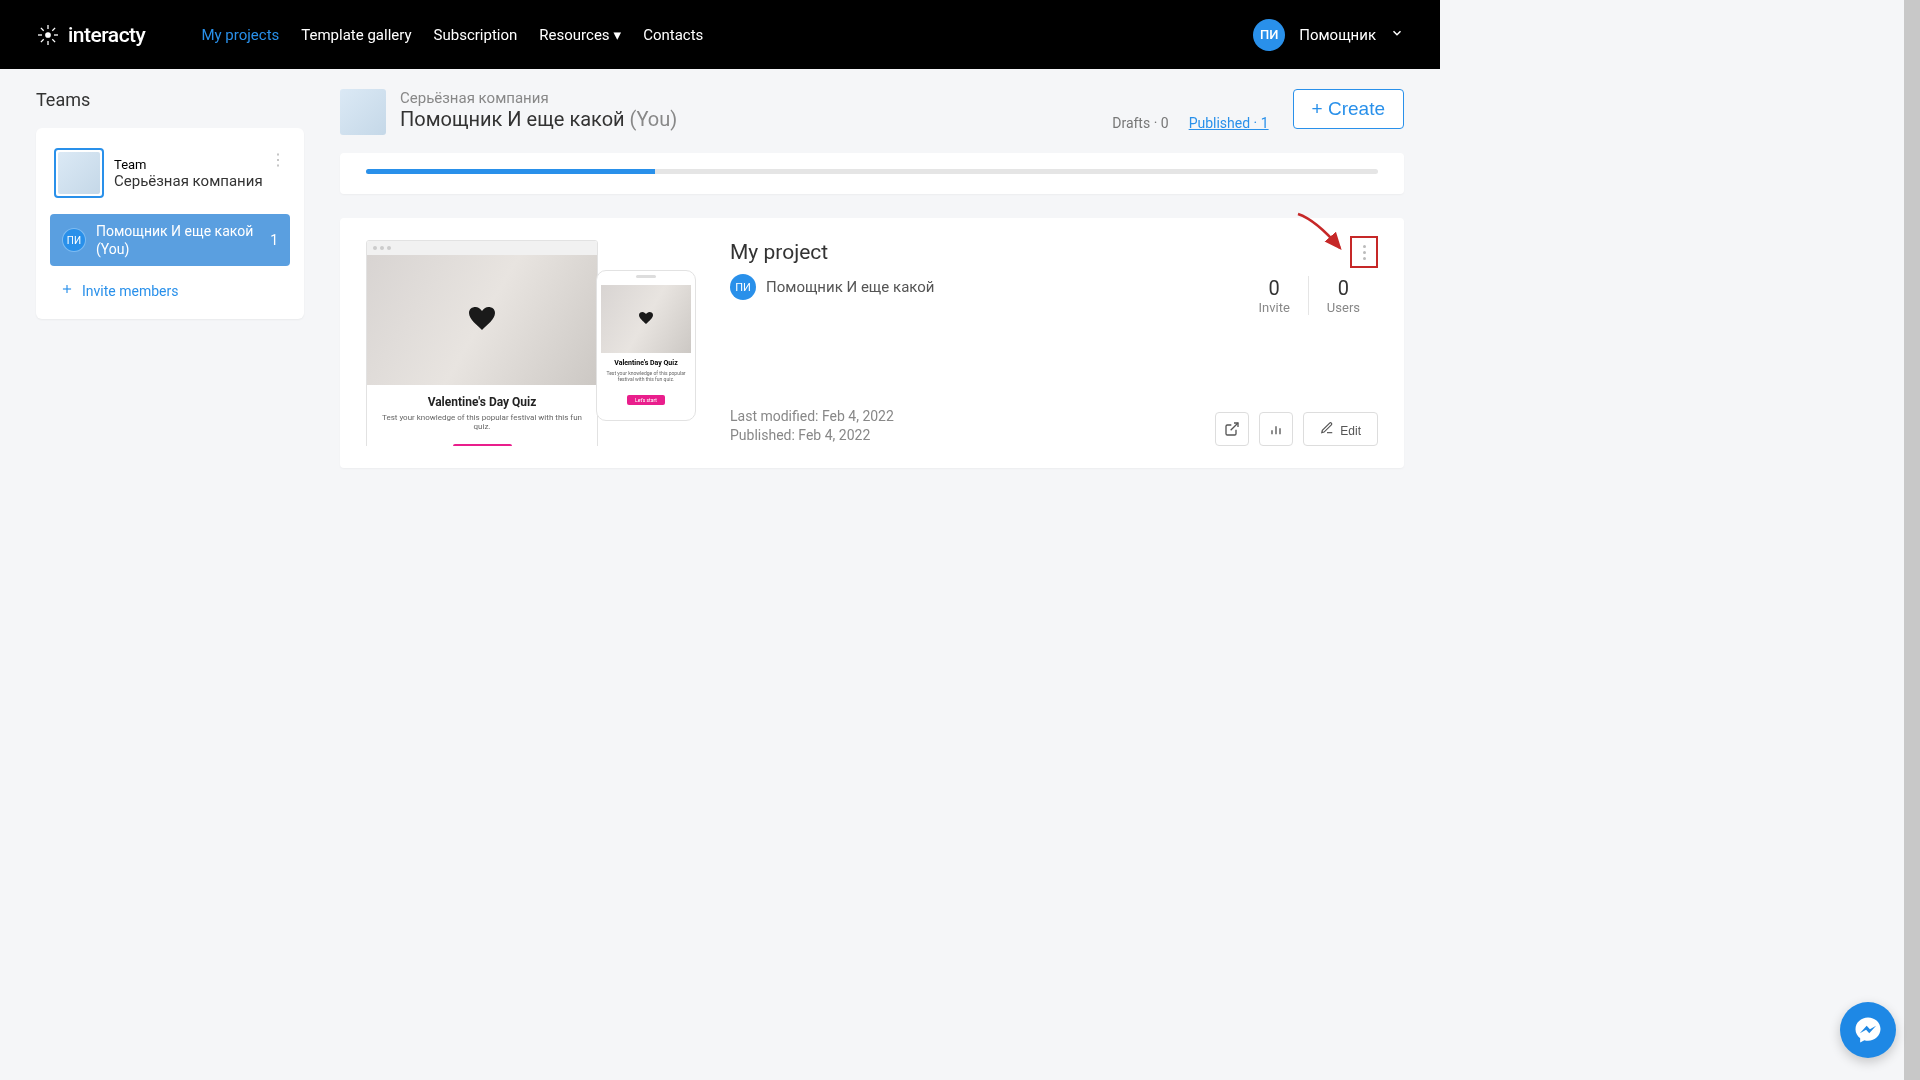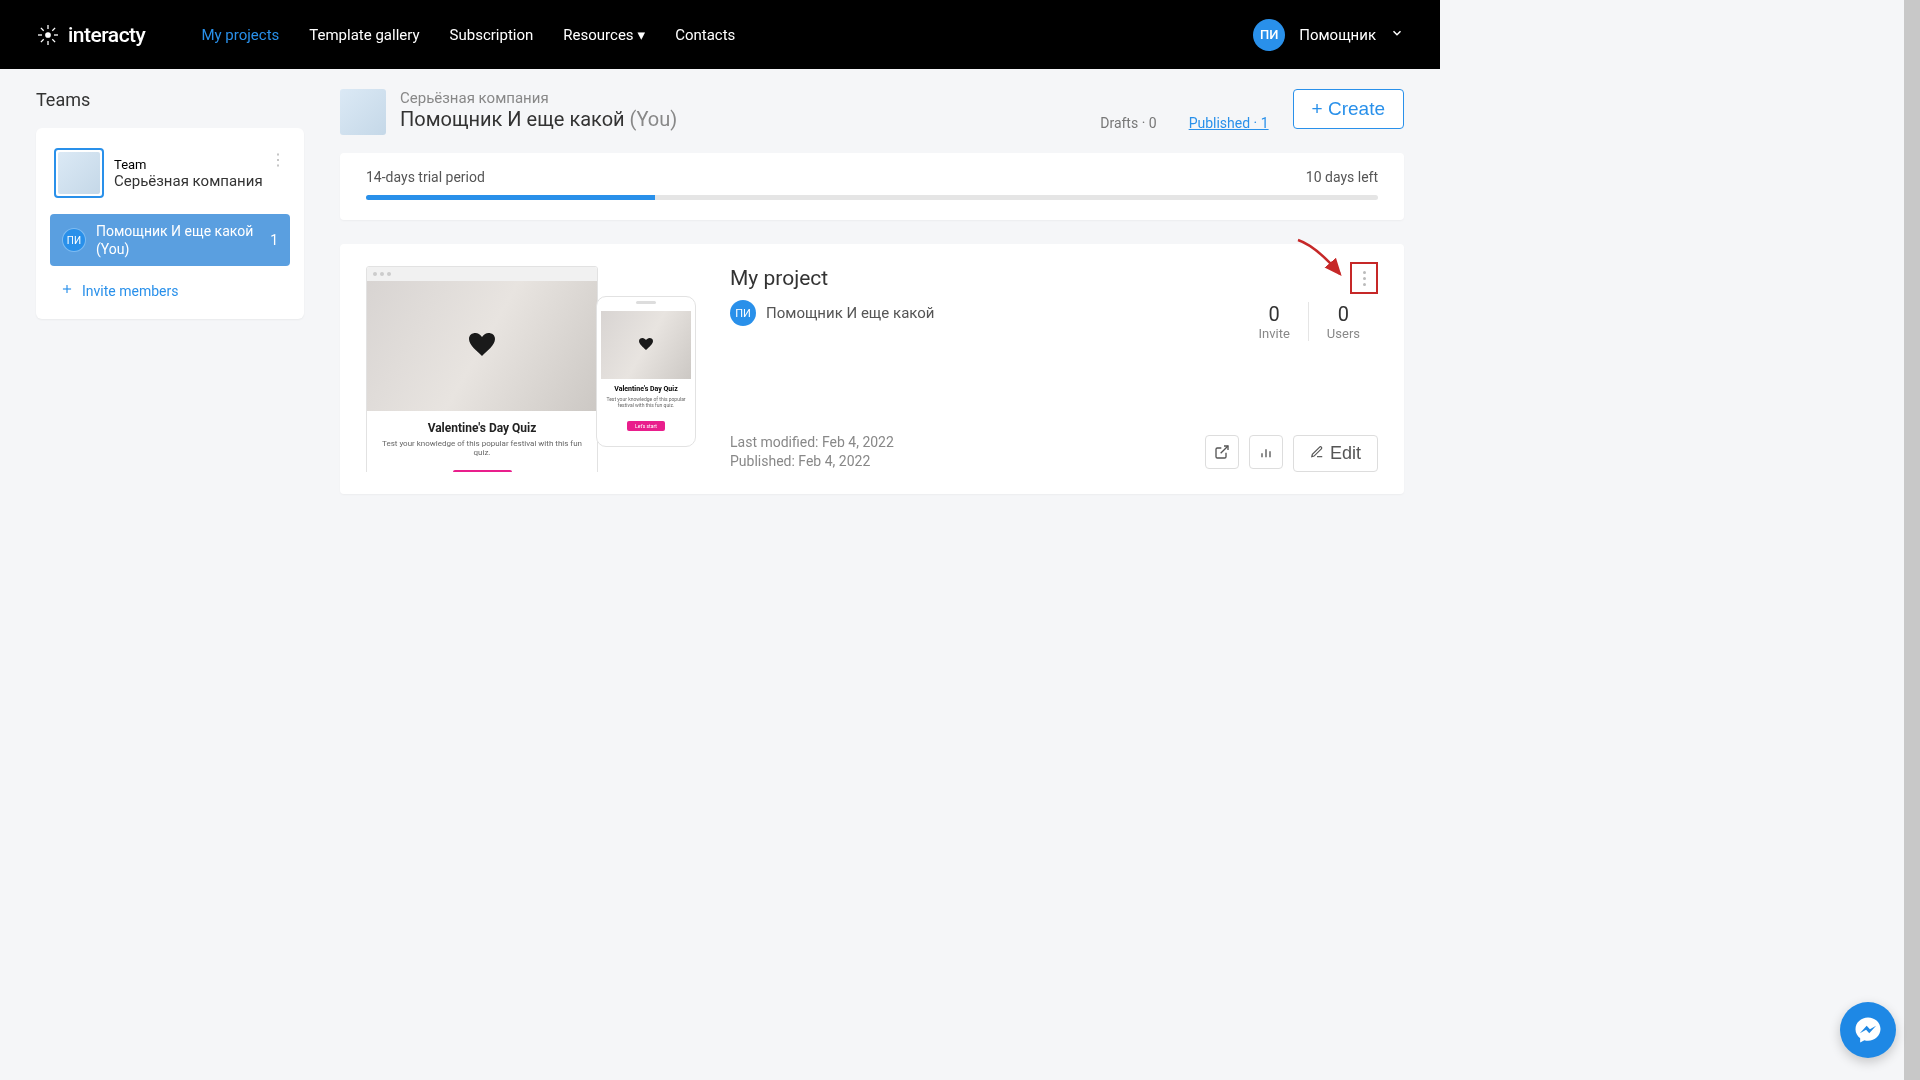--- a/index.html
+++ b/index.html
@@ -2,21 +2,21 @@
 <html><head>
 <meta charset="utf-8">
 <style>
 * { box-sizing: border-box; margin: 0; padding: 0; }
 body { font-family: -apple-system, BlinkMacSystemFont, 'Segoe UI', Roboto, Arial, sans-serif; background: #f5f6f8; width: 1440px; height: 810px; overflow: hidden; }
 
 
 .header { background: #000; height: 69px; display: flex; align-items: center; padding: 0 36px; }
 .logo { display: flex; align-items: center; color: #fff; font-size: 21px; font-weight: 500; margin-right: 56px; letter-spacing: -0.5px; }
 .logo-icon { display: inline-flex; margin-right: 8px; }
-.nav { display: flex; gap: 30px; }
+.nav { display: flex; gap: 22px; }
 .nav-item { color: #fff; font-size: 15px; cursor: pointer; display: flex; align-items: center; gap: 4px; }
 .nav-item.active { color: #2990ea; }
 .header-right { margin-left: auto; display: flex; align-items: center; gap: 14px; }
 .avatar-circle { width: 32px; height: 32px; border-radius: 50%; background: #2990ea; color: #fff; display: flex; align-items: center; justify-content: center; font-size: 13px; font-weight: 500; }
 .user-name { color: #fff; font-size: 15px; }
 .chevron { color: #fff; }
 
 
 .main { display: flex; padding: 20px 36px; gap: 36px; }
 
@@ -36,21 +36,21 @@
 .member-count { color: #fff; font-size: 14px; }
 .invite { display: flex; align-items: center; color: #2990ea; font-size: 14px; padding: 6px 10px; cursor: pointer; gap: 8px; }
 
 
 .content { flex: 1; }
 .content-header { display: flex; align-items: flex-start; margin-bottom: 18px; }
 .org-img { width: 46px; height: 46px; background: linear-gradient(135deg, #dbe9f5, #c5d8e8); border-radius: 3px; margin-right: 14px; }
 .org-company { font-size: 15px; color: #888; }
 .org-title { font-size: 20px; color: #333; }
 .org-title .you { color: #888; }
-.content-header-mid { margin-left: auto; margin-right: 24px; display: flex; align-items: flex-start; gap: 32px; font-size: 14px; color: #777; align-self: flex-end; padding-bottom: 4px; }
+.content-header-mid { margin-left: auto; margin-right: 24px; display: flex; align-items: flex-start; gap: 20px; font-size: 14px; color: #777; align-self: flex-end; padding-bottom: 4px; }
 .published-link { color: #2990ea; text-decoration: underline; cursor: pointer; }
 .create-btn { border: 1px solid #2990ea; color: #2990ea; background: #fff; border-radius: 4px; padding: 8px 18px; font-size: 19px; cursor: pointer; }
 
 
 .trial-card { background: #fff; border-radius: 4px; padding: 16px 26px 20px; box-shadow: 0 1px 2px rgba(0,0,0,0.04); margin-bottom: 24px; }
 .trial-row { display: flex; justify-content: space-between; font-size: 14px; color: #555; margin-bottom: 10px; }
 .trial-bar { height: 5px; background: #e5e5e5; border-radius: 3px; overflow: hidden; }
 .trial-fill { height: 100%; background: #2990ea; width: 28.6%; }
 
 
@@ -87,21 +87,21 @@
 .kebab-dots { display: flex; flex-direction: column; gap: 3px; }
 .kebab-dots span { width: 3px; height: 3px; background: #bbb; border-radius: 50%; }
 .arrow-annot { position: absolute; top: -6px; right: 58px; pointer-events: none; }
 .stats { display: flex; margin-top: 36px; }
 .stat { text-align: center; padding: 0 18px; }
 .stat:first-child { border-right: 1px solid #e5e5e5; }
 .stat-val { font-size: 20px; color: #333; }
 .stat-label { font-size: 13px; color: #888; }
 .project-actions { margin-top: auto; display: flex; gap: 10px; }
 .icon-btn { width: 34px; height: 34px; border: 1px solid #ddd; border-radius: 4px; background: #fff; display: flex; align-items: center; justify-content: center; cursor: pointer; color: #555; }
-.edit-btn { border: 1px solid #ddd; border-radius: 4px; background: #fff; padding: 7px 16px; font-size: 18px; color: #555; cursor: pointer; display: flex; align-items: flex-end; gap: 6px; }
+.edit-btn { border: 1px solid #ddd; border-radius: 4px; background: #fff; padding: 7px 16px; font-size: 12px; color: #555; cursor: pointer; display: flex; align-items: flex-end; gap: 6px; }
 
 
 .messenger { position: fixed; bottom: 22px; right: 24px; width: 56px; height: 56px; border-radius: 50%; background: #1e88e5; display: flex; align-items: center; justify-content: center; color: #fff; cursor: pointer; box-shadow: 0 4px 12px rgba(0,0,0,0.2); }
 
 
 .scrollbar { position: fixed; right: 0; top: 0; width: 16px; height: 100%; background: #f0f0f0; }
 .scroll-thumb { width: 100%; height: 100%; background: #c8c8c8; }
 </style>
 </head>
 <body>
@@ -193,24 +193,20 @@
         </div>
       </div>
       <div class="content-header-mid">
         <span>Drafts · 0</span>
         <span class="published-link">Published  · 1</span>
       </div>
       <button class="create-btn">+ Create</button>
     </div>
 
     <div class="trial-card">
-      <div class="trial-row">
-        <span>14-days trial period</span>
-        <span>10 days left</span>
-      </div>
       <div class="trial-bar">
           <div class="trial-fill"></div>
         </div>
     </div>
 
     <div class="project-card">
       <div class="preview">
         <div class="browser-mock">
           <div class="browser-bar">
               <span class="browser-dot"></span>

